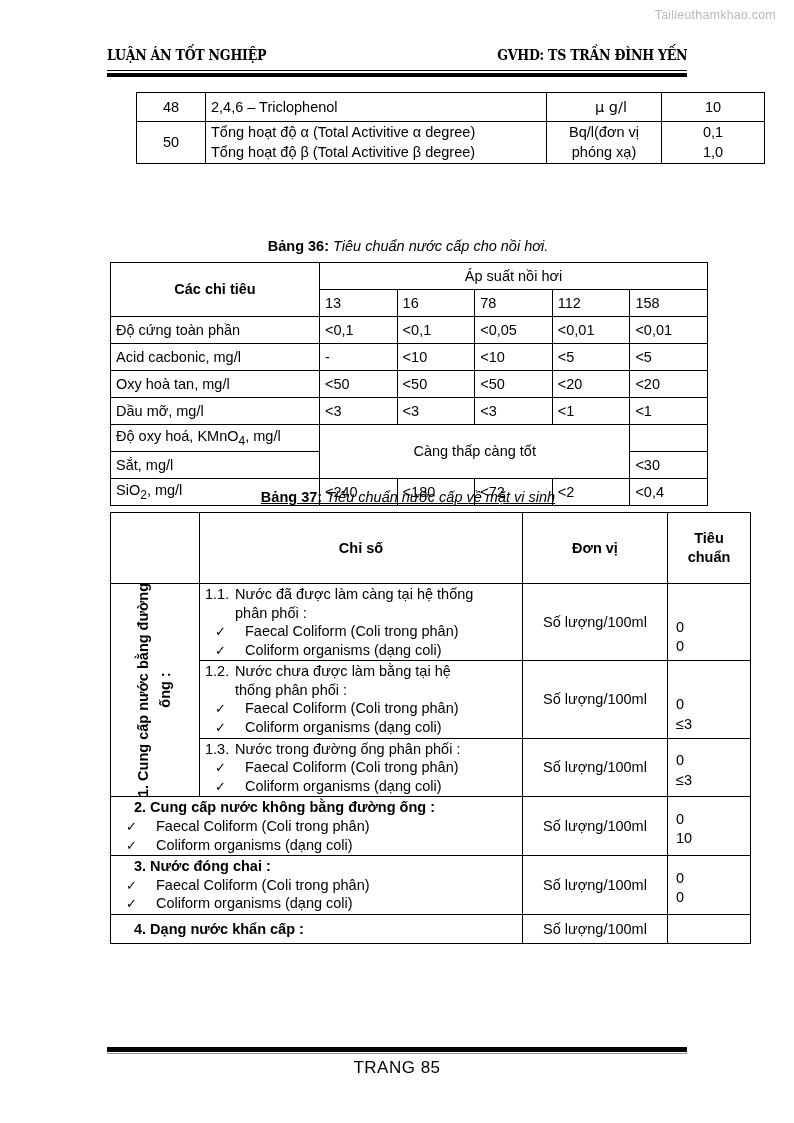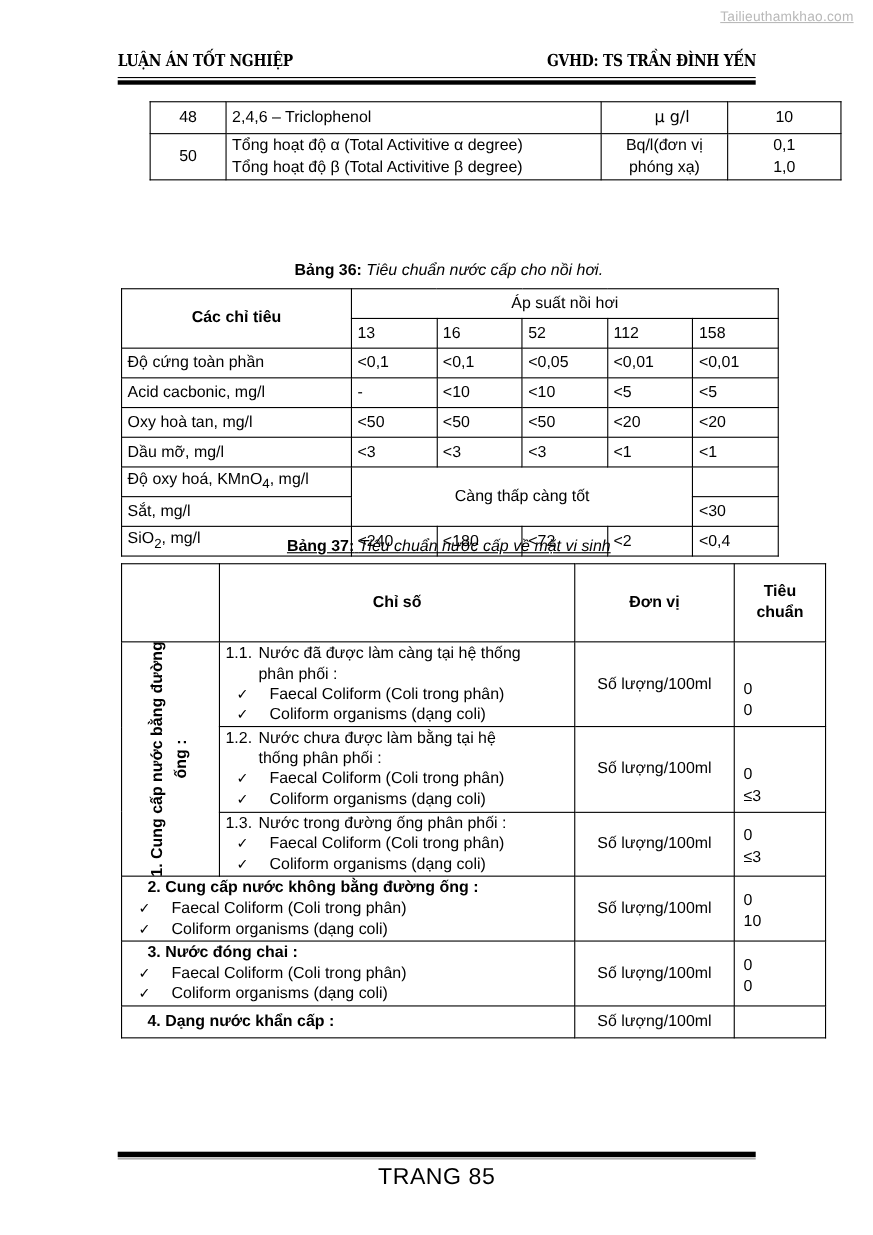--- a/index.html
+++ b/index.html
@@ -25,21 +25,20 @@
 
   
   .watermark {
     position: absolute;
     top: 8px;
     right: 18px;
     font-size: 12.5px;
     color: #b9b9b9;
     letter-spacing: 0.2px;
     font-family: "Liberation Sans", sans-serif;
-    text-decoration: underline;
   }
 
   
   .runhead {
     position: absolute;
     left: 107px;
     top: 46px;
     width: 580px;
     display: flex;
     justify-content: space-between;
@@ -210,21 +209,21 @@
     width: 580px;
     height: 1px;
     background: #8d8d8d;
   }
   .footer-text {
     position: absolute;
     left: 107px;
     top: 1058px;
     width: 580px;
     text-align: center;
-    font-size: 21px;
+    font-size: 17px;
     letter-spacing: 0.5px;
   }
 </style>
 </head>
 <body>
 
 <div class="page">
 
   <div class="watermark">Tailieuthamkhao.com</div>
 
@@ -268,21 +267,21 @@
 
   <table class="tbl36">
     <tbody>
       <tr>
         <td class="t36-c0 t36-hdr" rowspan="2">Các chỉ tiêu</td>
         <td class="t36-group" colspan="5">Áp suất nồi hơi</td>
       </tr>
       <tr>
         <td class="t36-c">13</td>
         <td class="t36-c">16</td>
-        <td class="t36-c">52</td>
+        <td class="t36-c">78</td>
         <td class="t36-c">112</td>
         <td class="t36-c">158</td>
       </tr>
 
       <tr>
         <td class="t36-c0">Độ cứng toàn phần</td>
         <td class="t36-c">&lt;0,1</td>
         <td class="t36-c">&lt;0,1</td>
         <td class="t36-c">&lt;0,05</td>
         <td class="t36-c">&lt;0,01</td>

